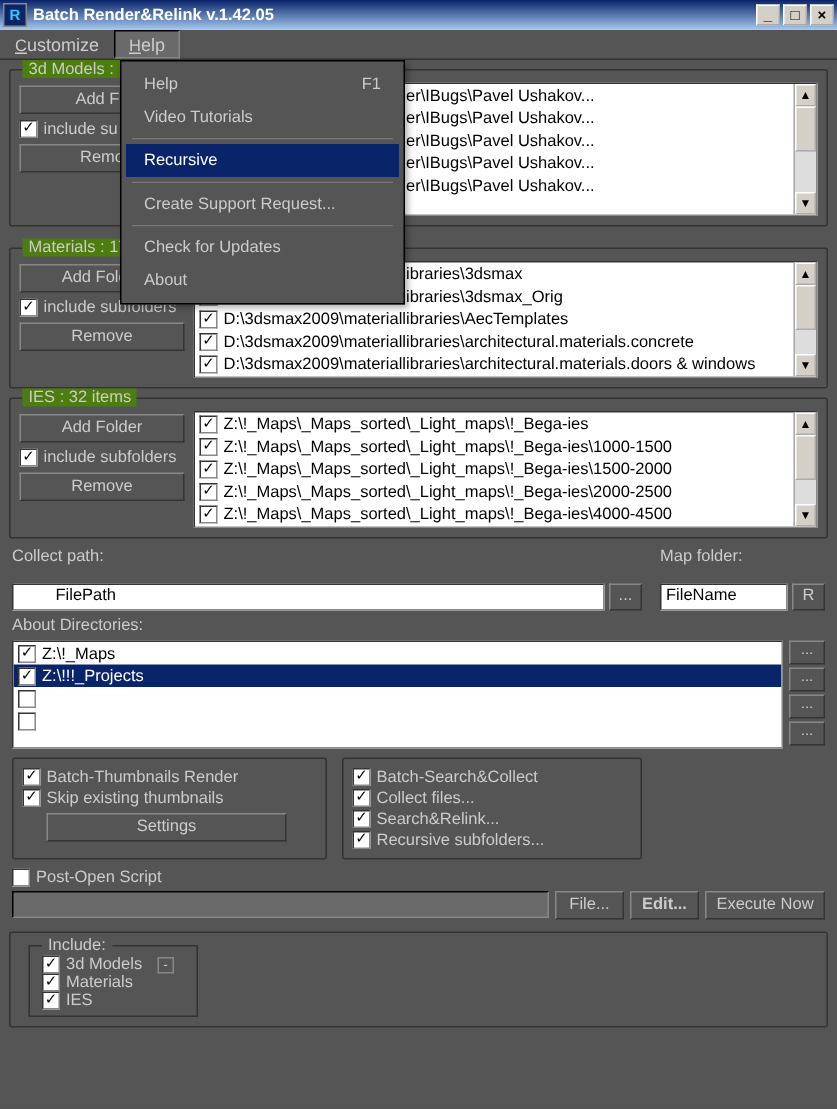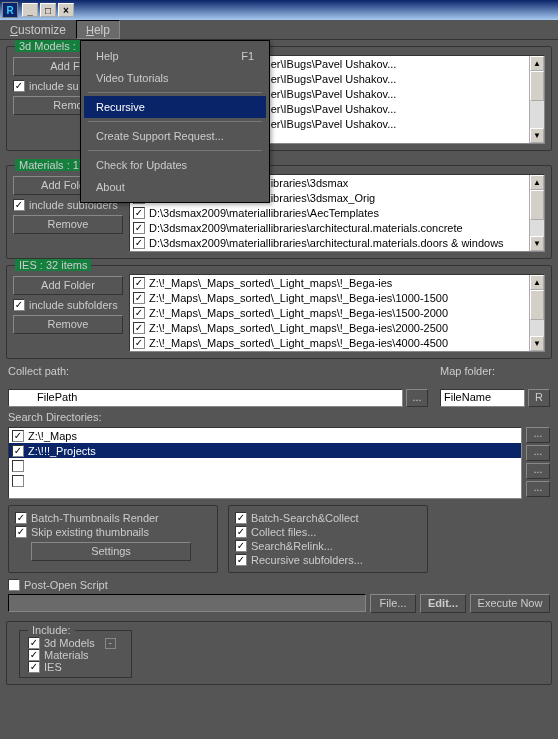--- a/index.html
+++ b/index.html
@@ -18,21 +18,21 @@
   .menu-item.active { background: #6a6a6a; border: 1px inset #333; padding: 2px 9px;}
   
   
   .dropdown { position: absolute; left: 80px; top: 40px; width: 190px; background: #555; border: 1px solid #000; box-shadow: 2px 2px 4px rgba(0,0,0,.3); z-index: 100; padding: 4px 3px;}
   .dd-item { padding: 5px 12px; color: #ccc; display:flex; justify-content:space-between;}
   .dd-item.highlighted { background: #0a246a; color: #fff; }
   .dd-sep { height: 1px; background: #333; margin: 3px 4px; border-bottom:1px solid #777;}
   
   
   .group { border: 1px solid #333; margin: 6px; padding: 8px 6px 6px 6px; position: relative; border-radius:2px;}
-  .group-title { position: absolute; top: -7px; left: 8px; background: #15803d; padding: 0 4px; font-size: 11px; color:#ccc;}
+  .group-title { position: absolute; top: -7px; left: 8px; background: #4d7c0f; padding: 0 4px; font-size: 11px; color:#ccc;}
   .group-row { display: flex; gap: 6px; align-items:flex-start;}
   .left-col { width: 110px; display: flex; flex-direction: column; gap: 4px; padding-top:2px;}
   
   .btn { background: #555; border: 1px outset #888; color: #ccc; text-align: center; padding: 2px 4px; height: 19px; line-height:13px; font-size:11px; cursor:pointer;}
   .btn.start { height: 38px; width: 90px; line-height:34px; font-size:12px;}
   
   .cb-label { display: flex; align-items: center; gap: 4px; color:#ccc;}
   .checkbox { width: 12px; height: 12px; background: #fff; border: 1px inset #888; display:inline-flex;align-items:center;justify-content:center;color:#000;font-size:10px;line-height:1;flex-shrink:0;}
   
   .listbox { background: #fff; color: #000; border: 1px inset #888; flex: 1; height: 78px; overflow: hidden; position: relative;}
@@ -73,20 +73,21 @@
   .include-box { border:1px solid #333; padding:6px 15px 4px 8px; position:relative; margin-left:6px;}
   .include-title { position:absolute; top:-7px; left:8px; background:#555; padding:0 4px; color:#ccc;}
 
   .sl { text-decoration: underline;}
 </style>
 </head>
 <body>
 
 <div class="titlebar">
   <div class="titlebar-icon">R</div>
+  <div class="titlebar-title">Batch Render&amp;Relink v.1.42.05</div>
   <div class="titlebar-buttons">
     <div class="tb-btn">_</div>
     <div class="tb-btn">□</div>
     <div class="tb-btn">×</div>
   </div>
 </div>
 
 <div class="menubar">
   <div class="menu-item"><span class="sl">C</span><span></span>ustomize</div>
   <div class="menu-item active"><span class="sl">H</span>elp</div>
@@ -250,21 +251,21 @@
   <div class="field-col" style="width:110px;">
     <div class="label">Map folder:</div>
     <div style="display:flex;gap:3px;">
       <div class="textfield" style="flex:1;">FileName</div>
       <div class="smallbtn">R</div>
     </div>
   </div>
 </div>
 
 <div style="margin:4px 8px;">
-  <div class="label">Search Directories:</div>
+  <div class="label">About Directories:</div>
   <div class="sd-row">
     <div class="listbox sd" style="margin-top:2px;">
       <div class="list-inner">
         <div class="list-row">
             <span class="checkbox">✓</span>
             <span>Z:\!_Maps</span>
           </div>
         <div class="list-row selected">
             <span class="checkbox" style="color:#000;">✓</span>
             <span>Z:\!!!_Projects</span>

